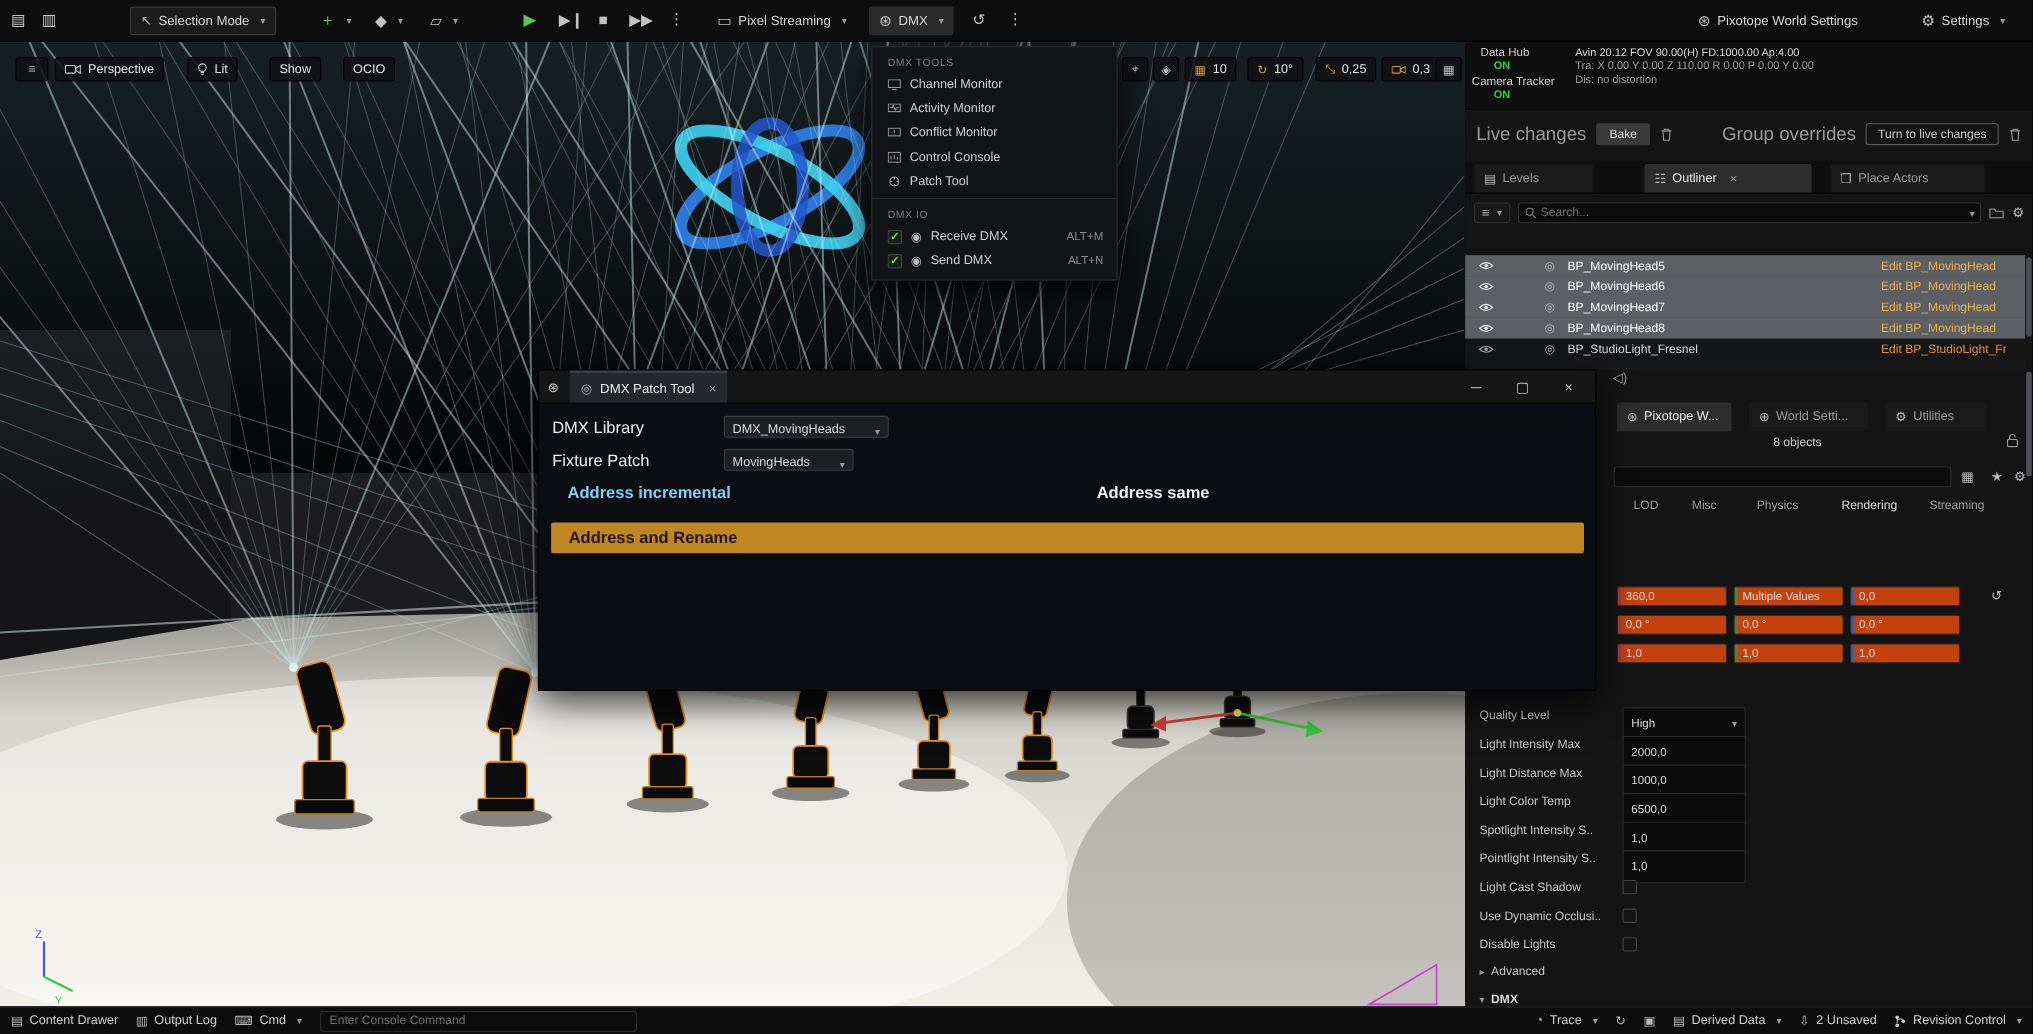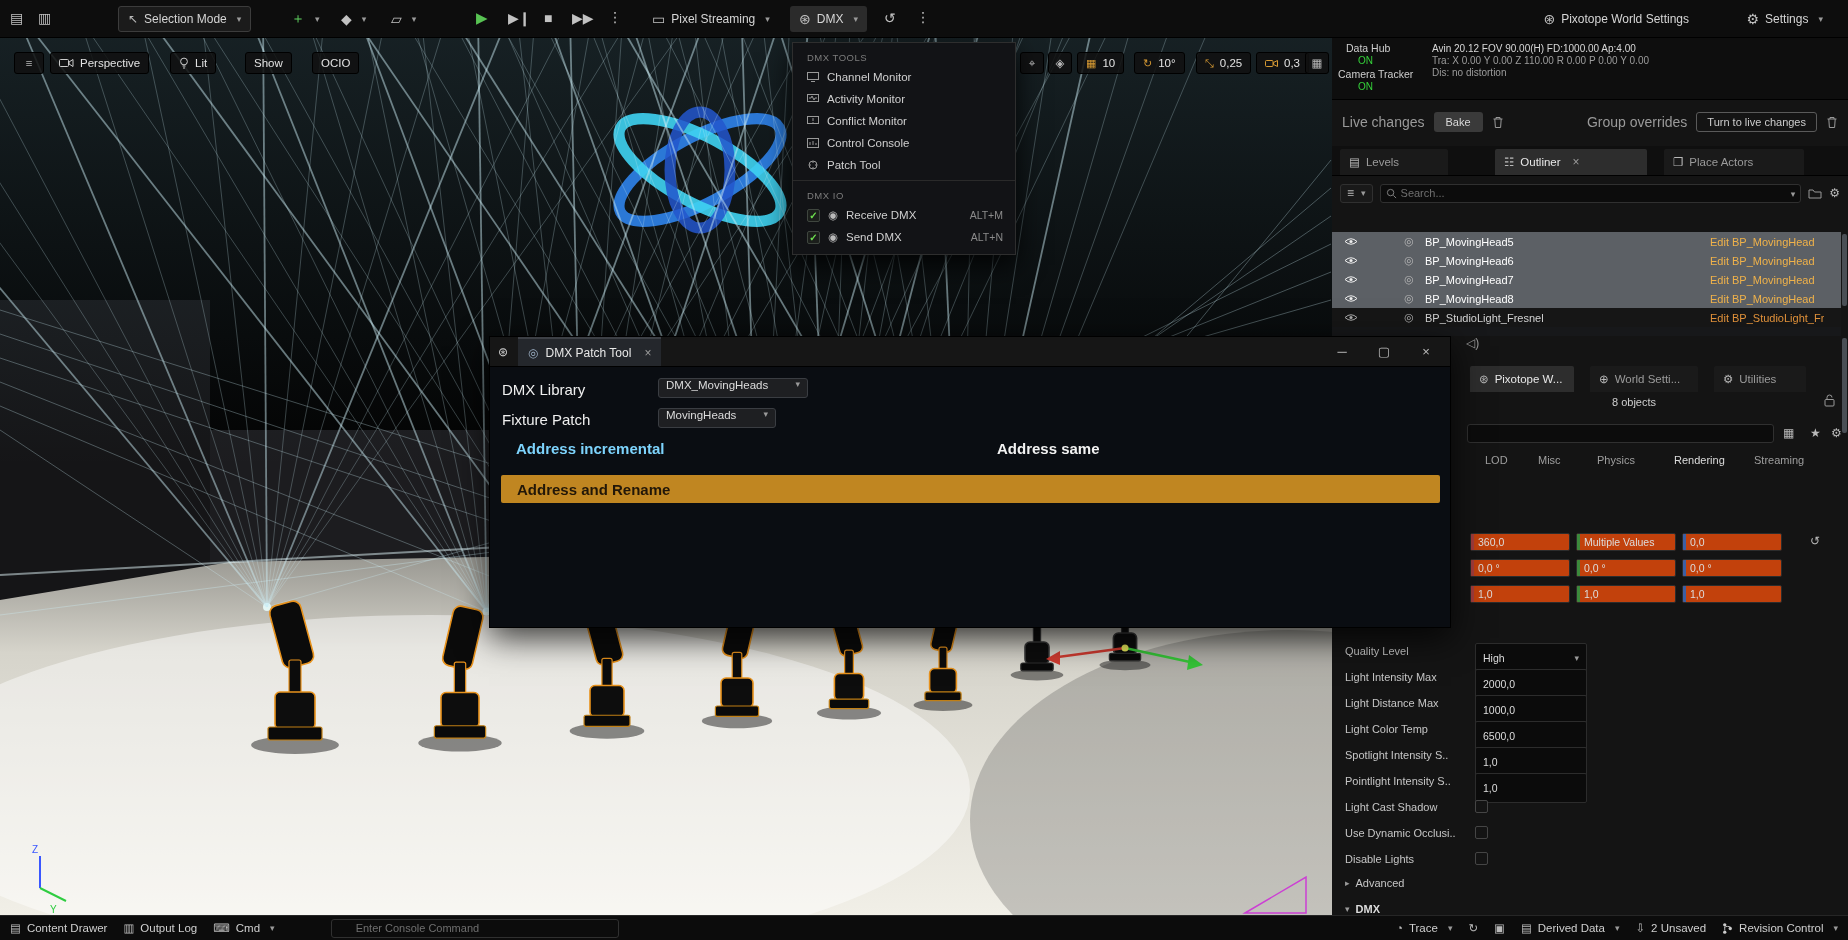--- a/index.html
+++ b/index.html
@@ -30,23 +30,23 @@
   .mhead{font-size:9.5px;color:#7c7c7c;padding:5px 14px 3px;letter-spacing:.5px}
   .mitem{display:flex;align-items:center;height:22px;padding:0 12px 0 14px;gap:8px;font-size:11.5px;color:#cfcfcf}
   .msep{height:1px;background:#2a2a2a;margin:4px 0}
   .mcheck{width:13px;height:13px;background:#1b1e1b;border:1px solid #3f463f;color:#6ee04f;font-size:10px;font-weight:700;
           display:flex;align-items:center;justify-content:center;border-radius:2px}
   .short{color:#8b8b8b;font-size:10.5px}
 
   
   #rpanel{left:1332px;top:38px;width:516px;height:877px;background:#141414;z-index:10}
   .info{font-size:10px;color:#9c9c9c;white-space:nowrap}
-  .on{font-size:10px;font-weight:400;color:#35d13a}
+  .on{font-size:10px;font-weight:700;color:#35d13a}
   .lbl10{font-size:10.5px;color:#cfcfcf}
-  .greytxt{color:#9a9a9a;font-size:14px}
+  .greytxt{color:#9a9a9a;font-size:17px}
   .btn-dark{background:#3a3a3a;border-radius:3px;padding:4px 12px;font-size:11px;color:#d9d9d9}
   .btn-outline{border:1px solid #5a5a5a;border-radius:3px;padding:3px 10px;font-size:11px;color:#cdcdcd}
   .dtab{height:26px;background:#1a1a1a;border-radius:2px 2px 0 0;padding:0 9px;gap:6px;font-size:11.5px;color:#9b9b9b;
         display:flex;align-items:center;position:absolute;top:3px}
   .dtab.active{background:#2d2d2d;color:#e8e8e8}
   .x{color:#9b9b9b;margin-left:6px;font-size:12px}
   .sinput{background:#0c0c0c;border:1px solid #303030;border-radius:3px;color:#bbb;font-size:11px;height:19px;outline:none}
   .sinput::placeholder{color:#6f6f6f}
   .olrow{position:absolute;left:0;width:509px;height:19px;display:flex;align-items:center;font-size:11px;color:#d4d4d4;background:#161616}
   .olrow.sel{background:#5c6065;color:#fff}
@@ -55,21 +55,21 @@
   .olrow.sel .oltyp{color:#f0b24a}
   .ctab{position:absolute;font-size:11px;color:#9f9f9f}
   .tf{position:absolute;height:18px;width:100px;background:#c2410c;border:1px solid #2c2c2c;border-radius:2px;
       font-size:10.5px;color:#ddd;display:flex;align-items:center;padding:0 7px;overflow:hidden;white-space:nowrap}
   .tf::before{content:"";position:absolute;left:0;top:0;bottom:0;width:3px}
   .tf.cx::before{background:#a33c3c}.tf.cy::before{background:#3c8a3c}.tf.cz::before{background:#3c5fa3}
   .plabel{position:absolute;left:13px;font-size:11px;color:#c6c6c6;white-space:nowrap}
   .pfield{position:absolute;left:143px;width:112px;height:30px;background:#0b0b0b;border:1px solid #2c2c2c;border-radius:2px;
           font-size:10.5px;color:#ddd;display:flex;align-items:center;padding:0 7px}
   .pcheck{position:absolute;left:143px;width:13px;height:13px;background:#141414;border:1px solid #454545;border-radius:2px}
-  .dd{height:20px;background:#1e1f22;border:1px solid #3a3d42;border-radius:3px;padding:0 7px;font-size:11.5px;color:#dcdcdc;display:flex;align-items:flex-start}
+  .dd{height:20px;background:#1e1f22;border:1px solid #3a3d42;border-radius:3px;padding:0 7px;font-size:11.5px;color:#dcdcdc;display:flex;align-items:flex-end}
   .wbtn{width:32px;text-align:center;color:#bdbdbd;font-size:13px}
 
   
   #patch{left:489px;top:336px;width:962px;height:292px;z-index:45;background:#0a0d12;border:1px solid #000;
          box-shadow:0 10px 32px rgba(0,0,0,.75)}
 
   
   #statusbar{left:0;top:915px;width:1848px;height:25px;background:#0c0c0c;border-top:1px solid #262626;
              display:flex;align-items:center;padding:0 10px;gap:16px;z-index:70;font-size:11.5px;color:#cfcfcf}
   .sbitem{display:flex;align-items:center;gap:6px}
@@ -693,21 +693,21 @@
     </span>
     <span class="sbitem">
       <span class="ic">▥</span>
       <span>Output Log</span>
     </span>
     <span class="sbitem">
       <span class="ic">⌨</span>
       <span>Cmd</span>
       <span class="chev">▾</span>
     </span>
-    <input class="sinput" style="width: 288px; padding: 0px 24px; margin-left: 40px;" placeholder="Enter Console Command">
+    <input class="sinput" style="width: 288px; padding: 0px 8px;" placeholder="Enter Console Command">
     <span style="flex:1"></span>
     <span class="sbitem">
       <span class="ic">◔</span>
       <span>Trace</span>
       <span class="chev">▾</span>
     </span>
     <span class="ic">↻</span>
     <span class="ic">▣</span>
     <span class="sbitem">
       <span class="ic">▤</span>

